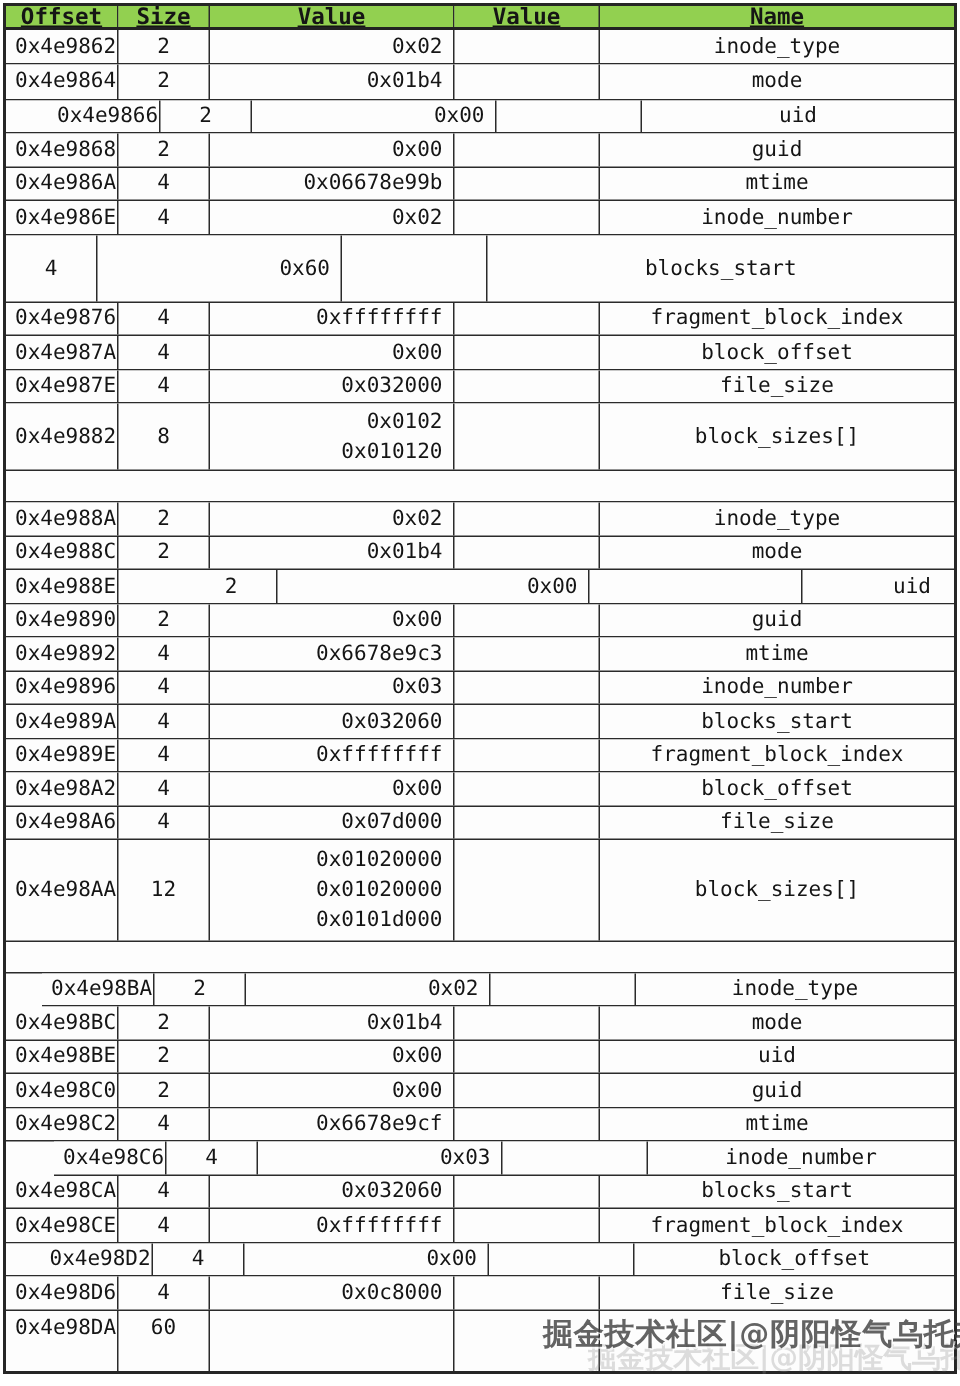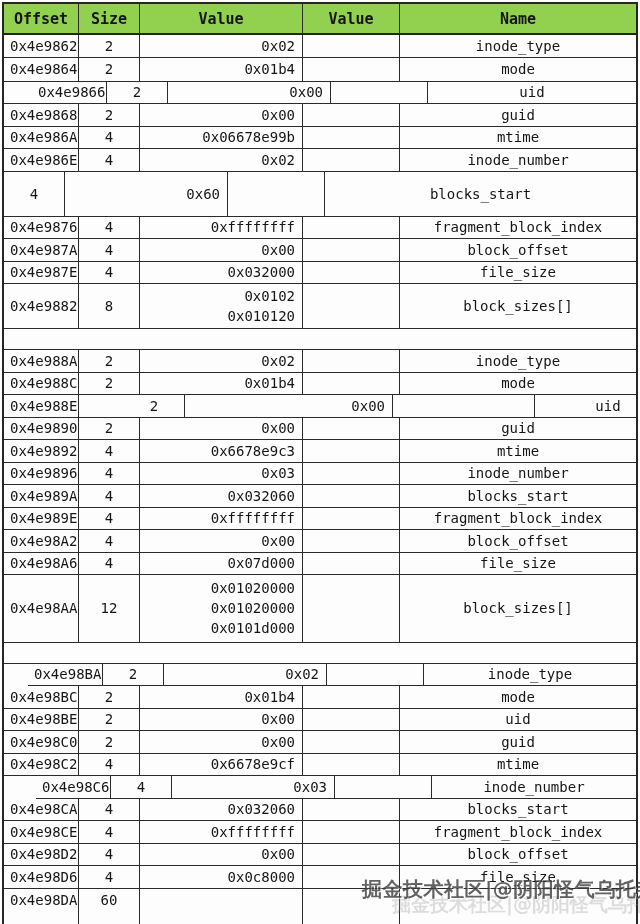--- a/index.html
+++ b/index.html
@@ -35,22 +35,23 @@
     line-height:20px;
     overflow:hidden;
     white-space:nowrap;
   }
   .c0 { width:75px;  align-items:flex-start; padding-left:6px; }
   .c1 { width:61px;  align-items:center; }
   .c2 { width:163px; align-items:flex-end; padding-right:7px; }
   .c3 { width:97px;  align-items:flex-end; }
   .c4 { flex:1;      align-items:center; border-right:none; }
   .header-row {
-    height:31px;
+    height:16px;
     border-bottom:2px solid #222222;
+    text-decoration:underline;
   }
   .header-row .cell {
     background:#92d050;
     font-weight:bold;
     font-size:15px;
     align-items:center;
     padding:0;
   }
   .spacer-row { height:21px; }
   .filler-row { height:18px; }
@@ -363,21 +364,21 @@
         </div>
         <div class="row" style="height: 22.5px;">
           <div class="cell c0">0x4e98CE</div>
           <div class="cell c1">4</div>
           <div class="cell c2">
             <div class="value-line">0xffffffff</div>
           </div>
           <div class="cell c3"></div>
           <div class="cell c4">fragment_block_index</div>
         </div>
-        <div class="row" style="height: 22.5px;">
+        <div class="row" style="height: 22.5px; padding-left: 23px;">
           <div class="cell c0">0x4e98D2</div>
           <div class="cell c1">4</div>
           <div class="cell c2">
             <div class="value-line">0x00</div>
           </div>
           <div class="cell c3"></div>
           <div class="cell c4">block_offset</div>
         </div>
         <div class="row" style="height: 22.5px;">
           <div class="cell c0">0x4e98D6</div>

